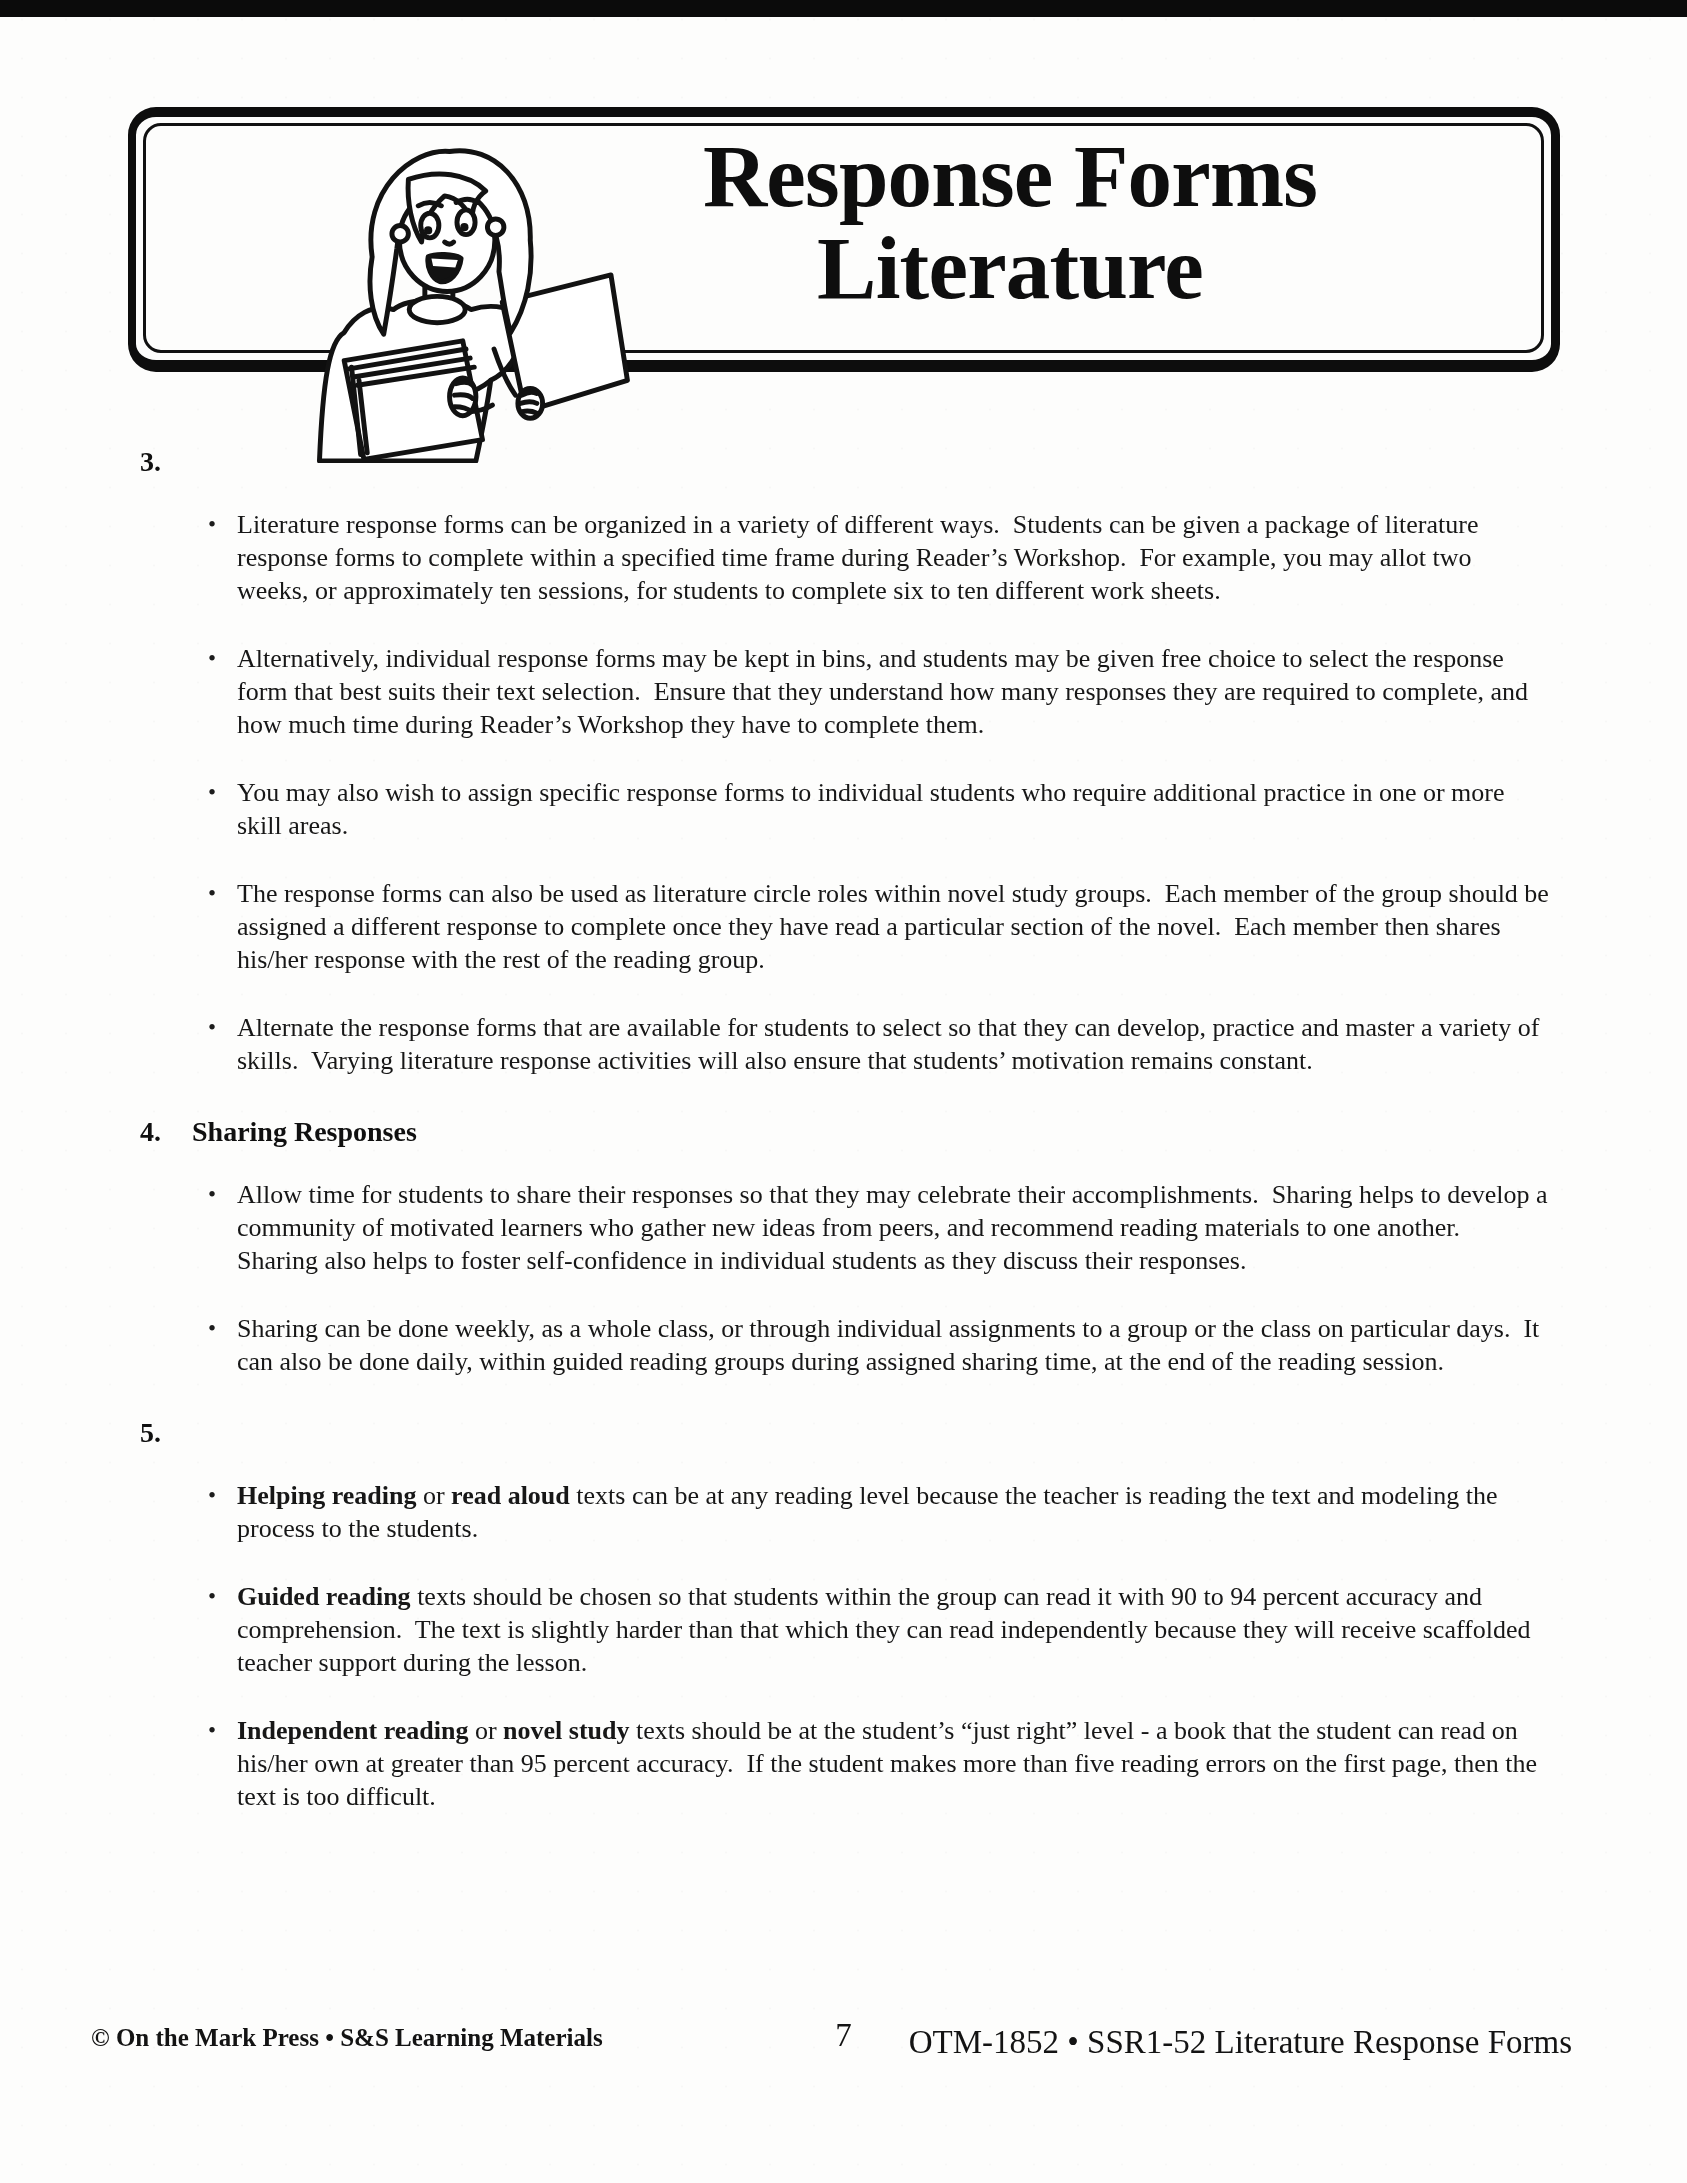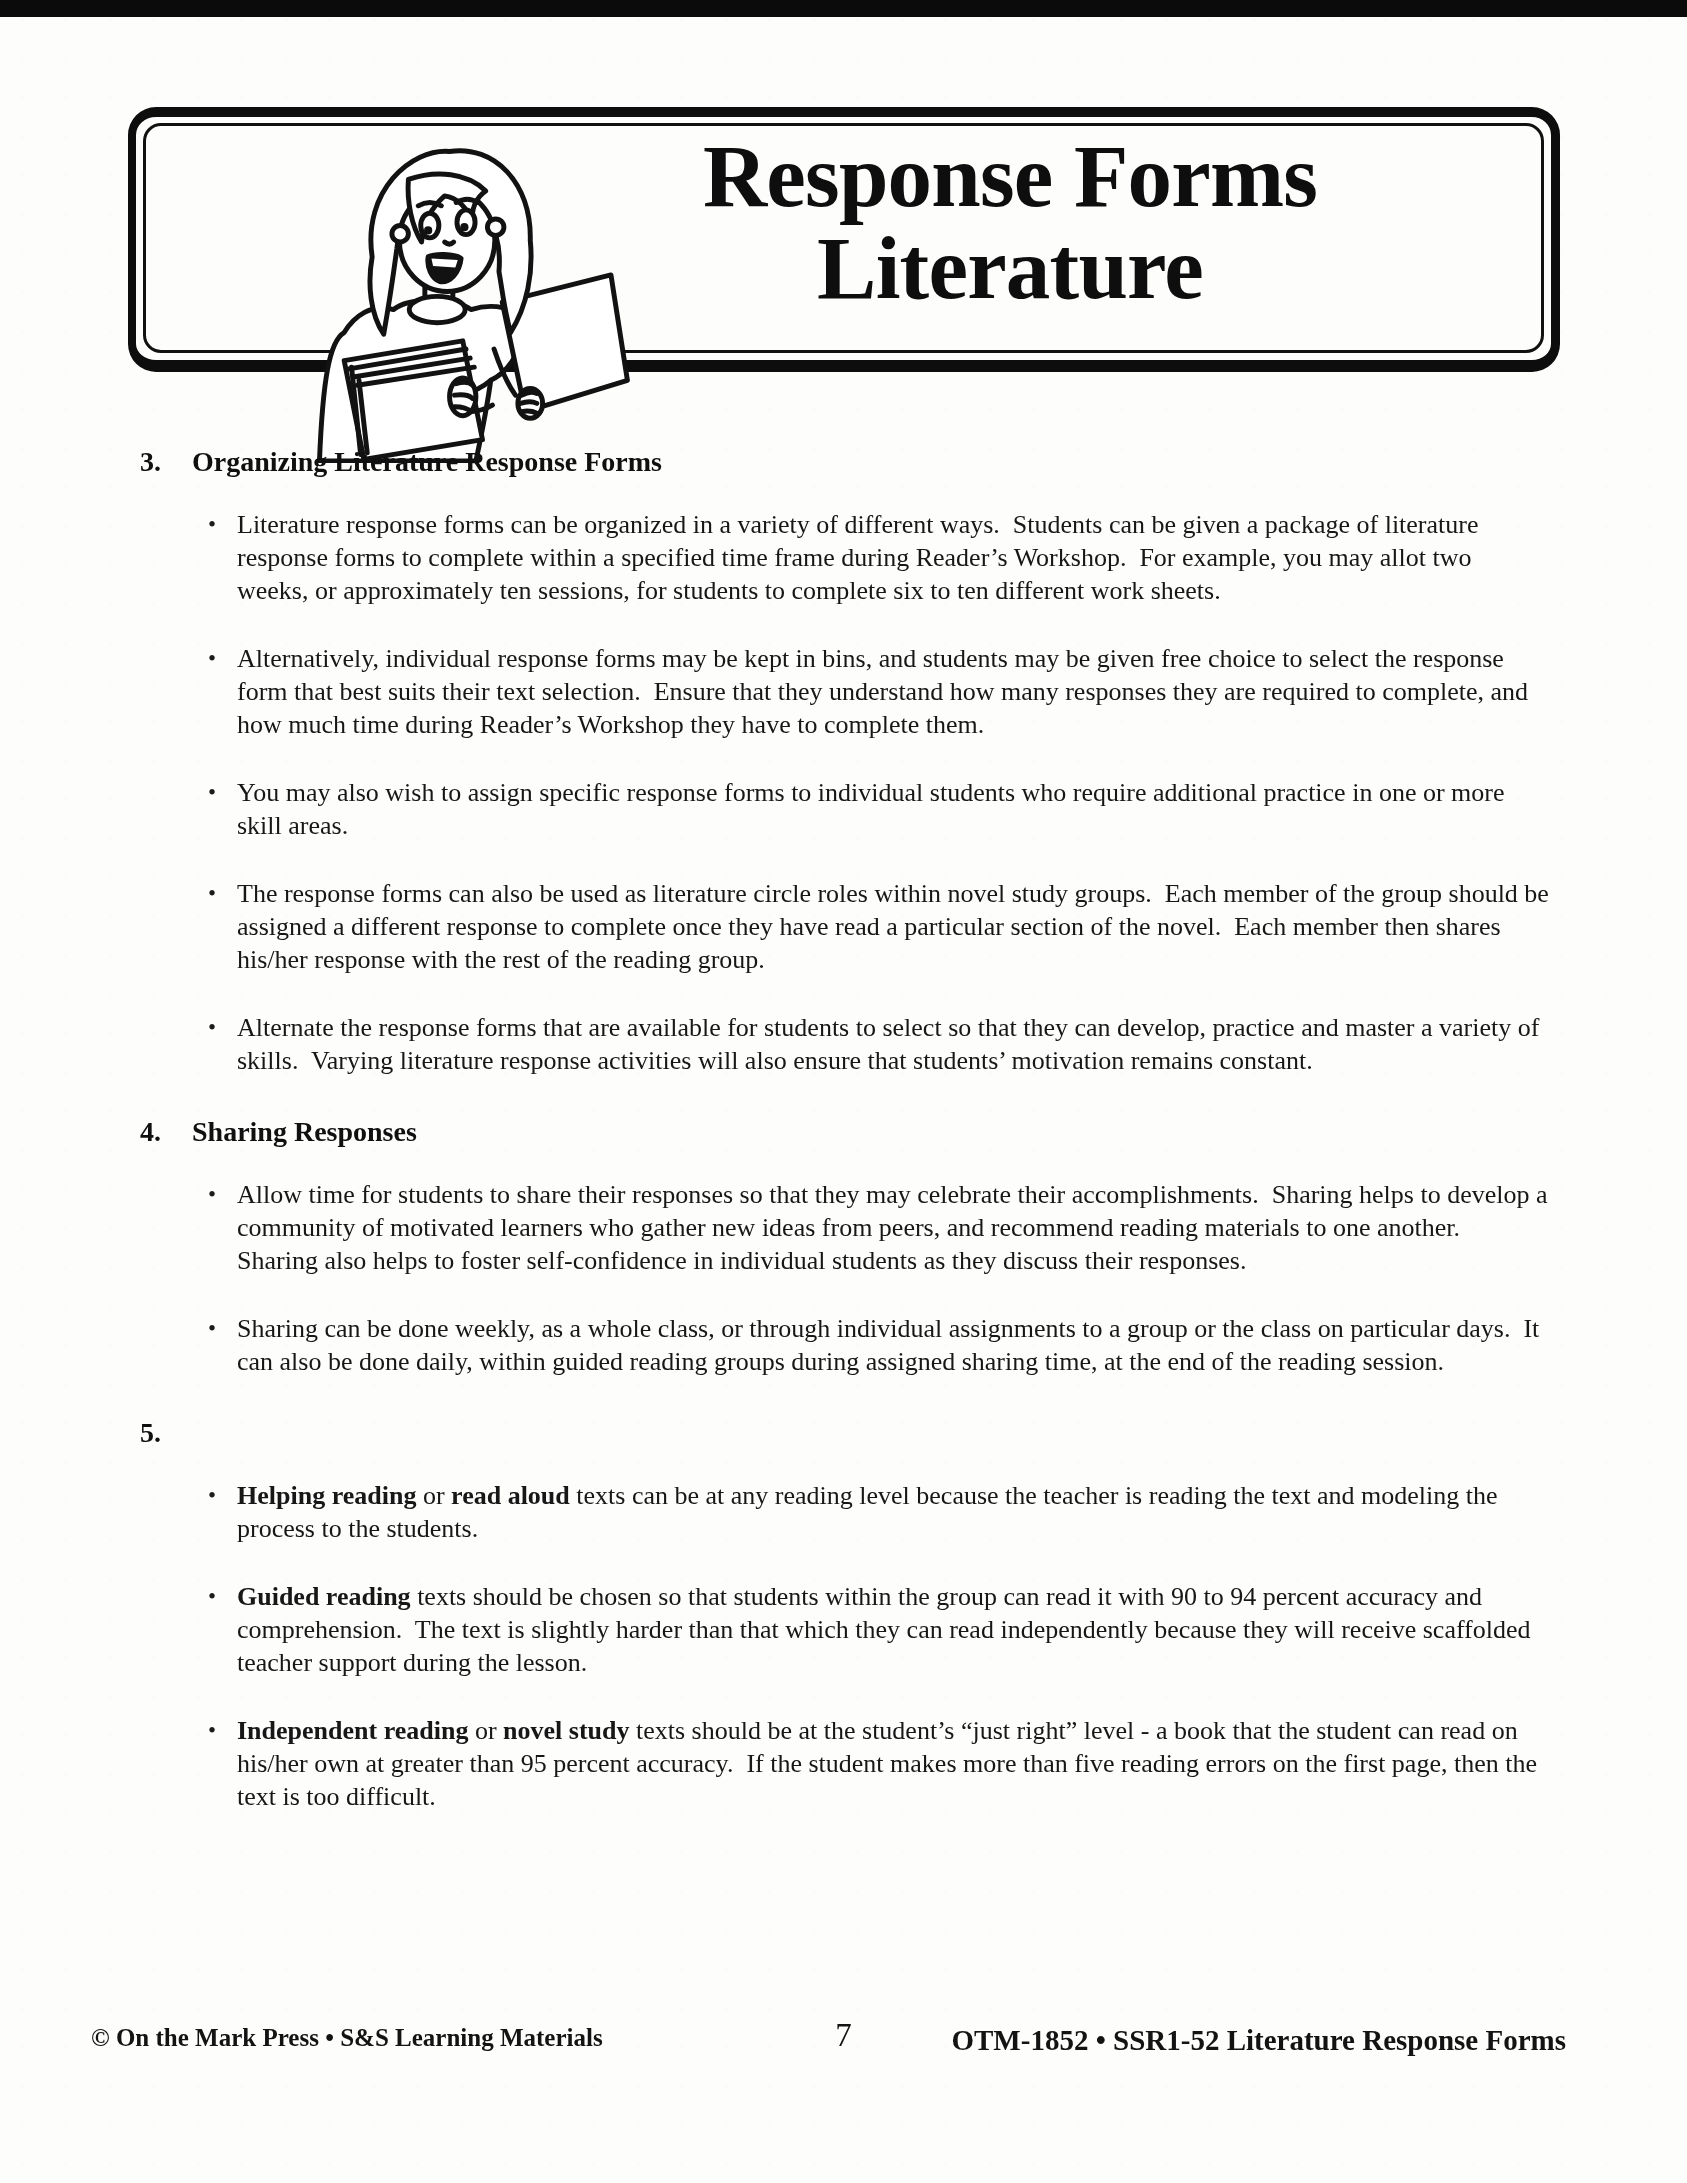--- a/index.html
+++ b/index.html
@@ -58,21 +58,21 @@
     position:absolute;left:0;top:2017px;width:1687px;height:49px;
     box-sizing:border-box;padding:0 115px 0 69px;
   }
   .footer-left{
     position:absolute;left:91px;top:6.6px;font-weight:bold;font-size:25px;color:#131313;
   }
   .footer-page{
     position:absolute;left:50%;transform:translateX(-50%);top:0;font-size:33px;color:#131313;
   }
   .footer-right{
-    position:absolute;right:121px;top:6.6px;font-weight:bold;font-size:29px;color:#131313;
+    position:absolute;right:115px;top:6.6px;font-weight:normal;font-size:33px;color:#131313;
   }
   b{font-weight:bold;}
 </style>
 </head>
 <body>
 
 <div class="page">
 
   <div class="scan-bar"></div>
 
@@ -138,21 +138,20 @@
 
       <path d="M220,150 C228,146 252,146 260,152 C258,170 246,182 234,180 C224,176 218,162 220,150 Z" fill="#121212"></path>
       <path d="M224,152 L256,154 L253,163 L226,161 Z" fill="#ffffff" stroke="none"></path>
     </g>
   </svg>
 
   <div class="content">
 
     <div class="sec-heading">
       <span class="sec-num">3.</span>
-      <span>Organizing Literature Response Forms</span>
     </div>
     <div class="bullet">
       <span class="marker">•</span>
       <span class="btext"><span>Literature response forms can be organized in a variety of different ways.  Students can be given a package of literature response forms to complete within a specified time frame during Reader’s Workshop.  For example, you may allot two weeks, or approximately ten sessions, for students to complete six to ten different work sheets.</span></span>
     </div>
     <div class="bullet">
       <span class="marker">•</span>
       <span class="btext"><span>Alternatively, individual response forms may be kept in bins, and students may be given free choice to select the response form that best suits their text selection.  Ensure that they understand how many responses they are required to complete, and how much time during Reader’s Workshop they have to complete them.</span></span>
     </div>
     <div class="bullet">

